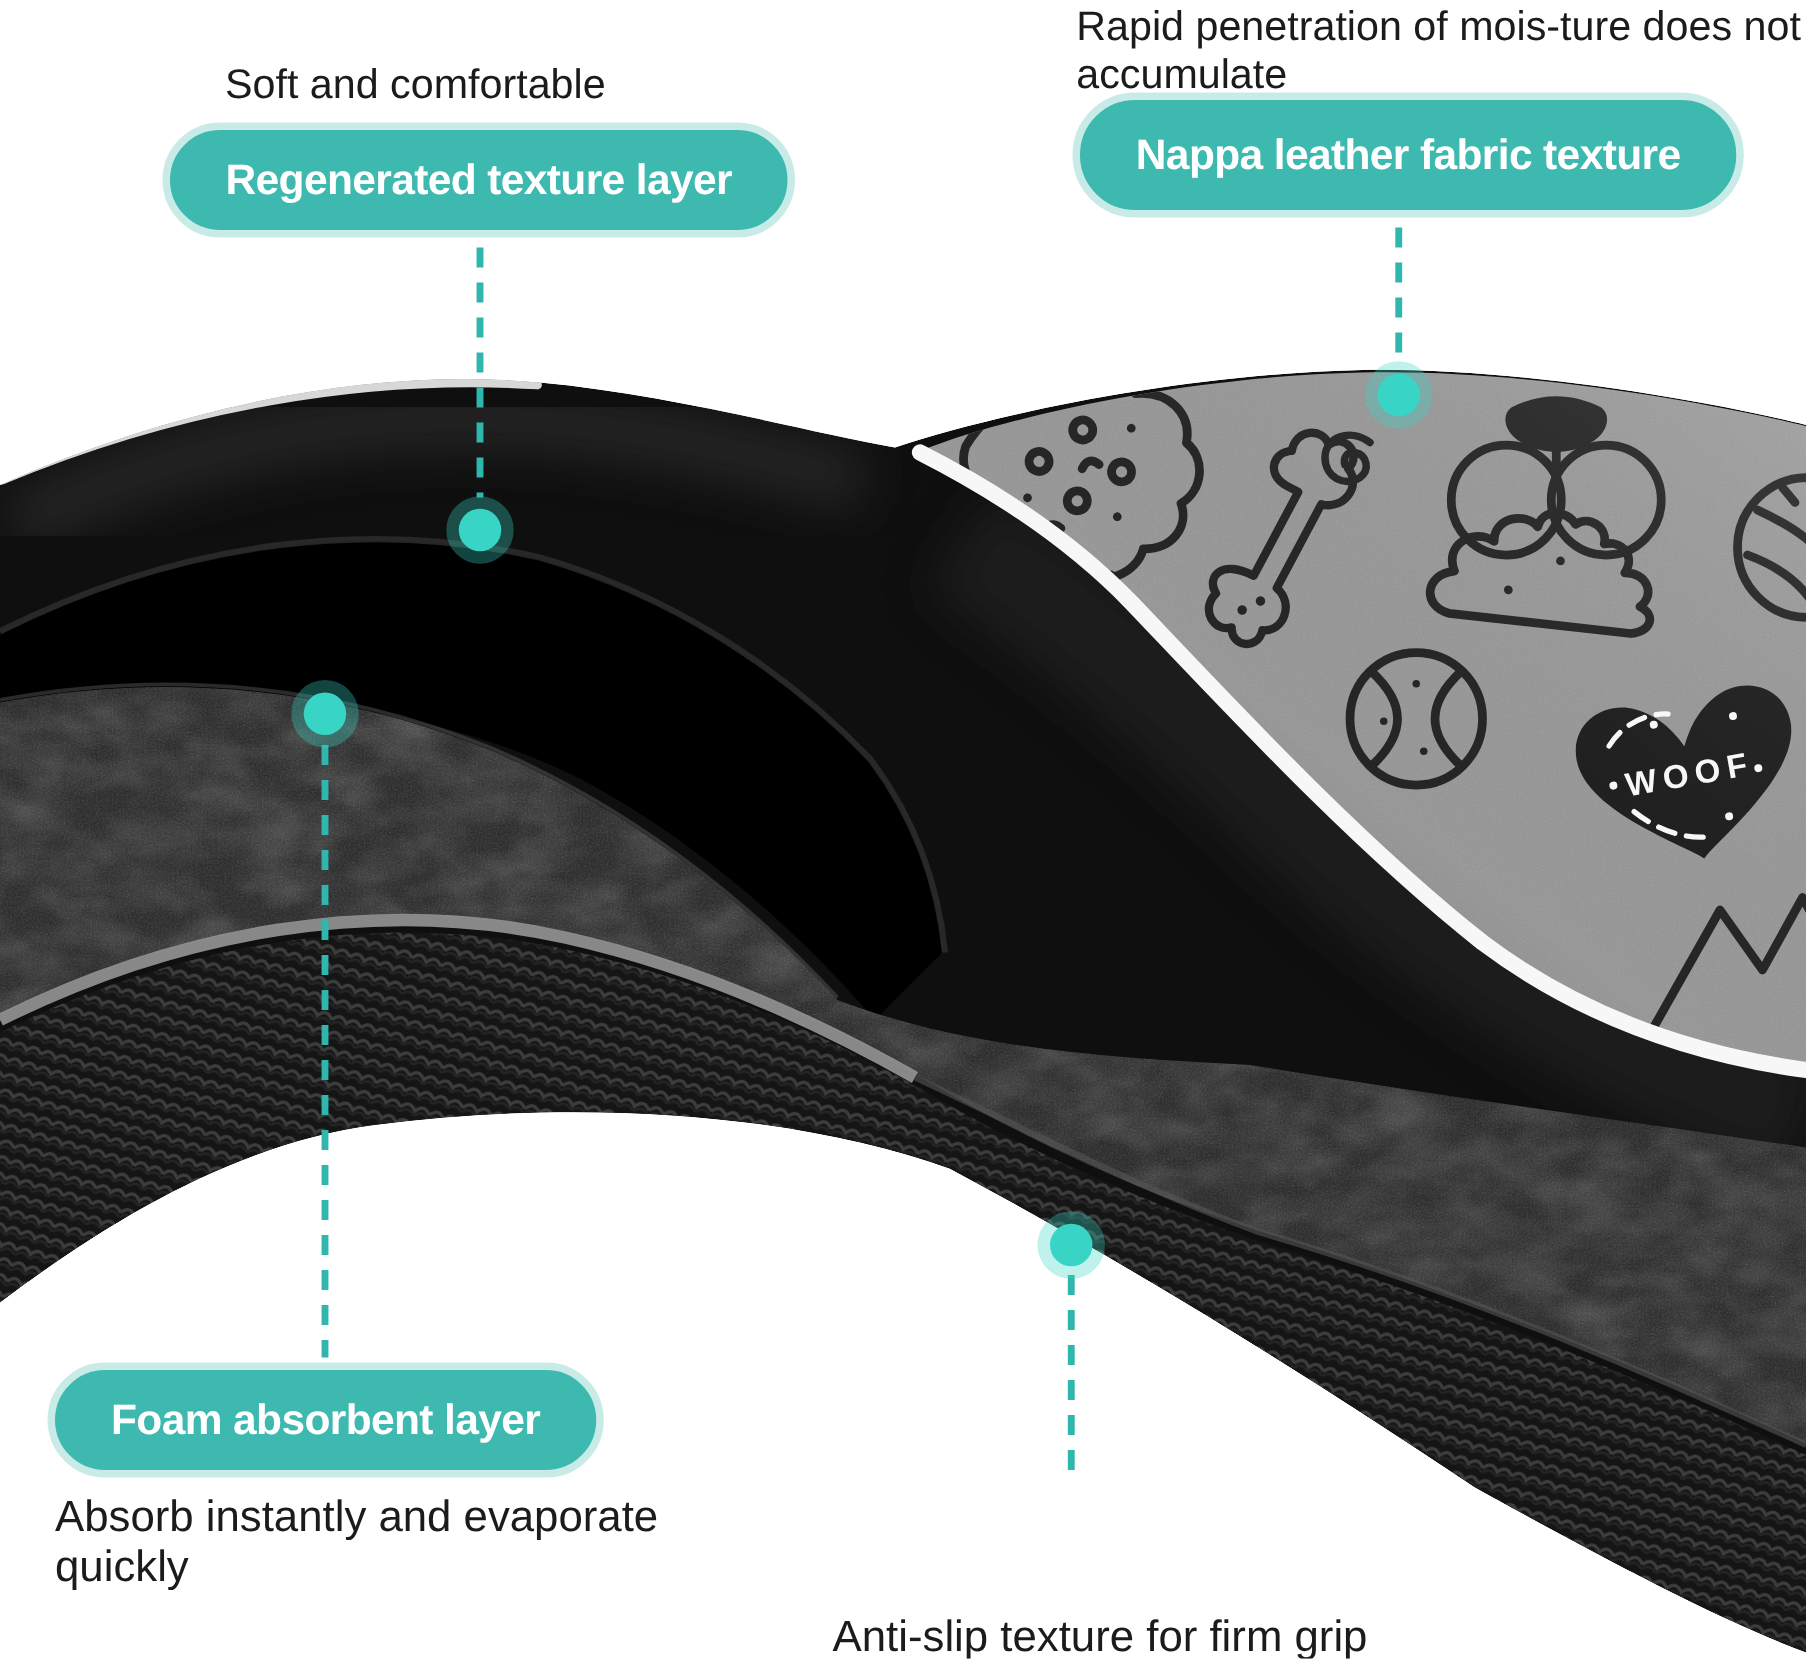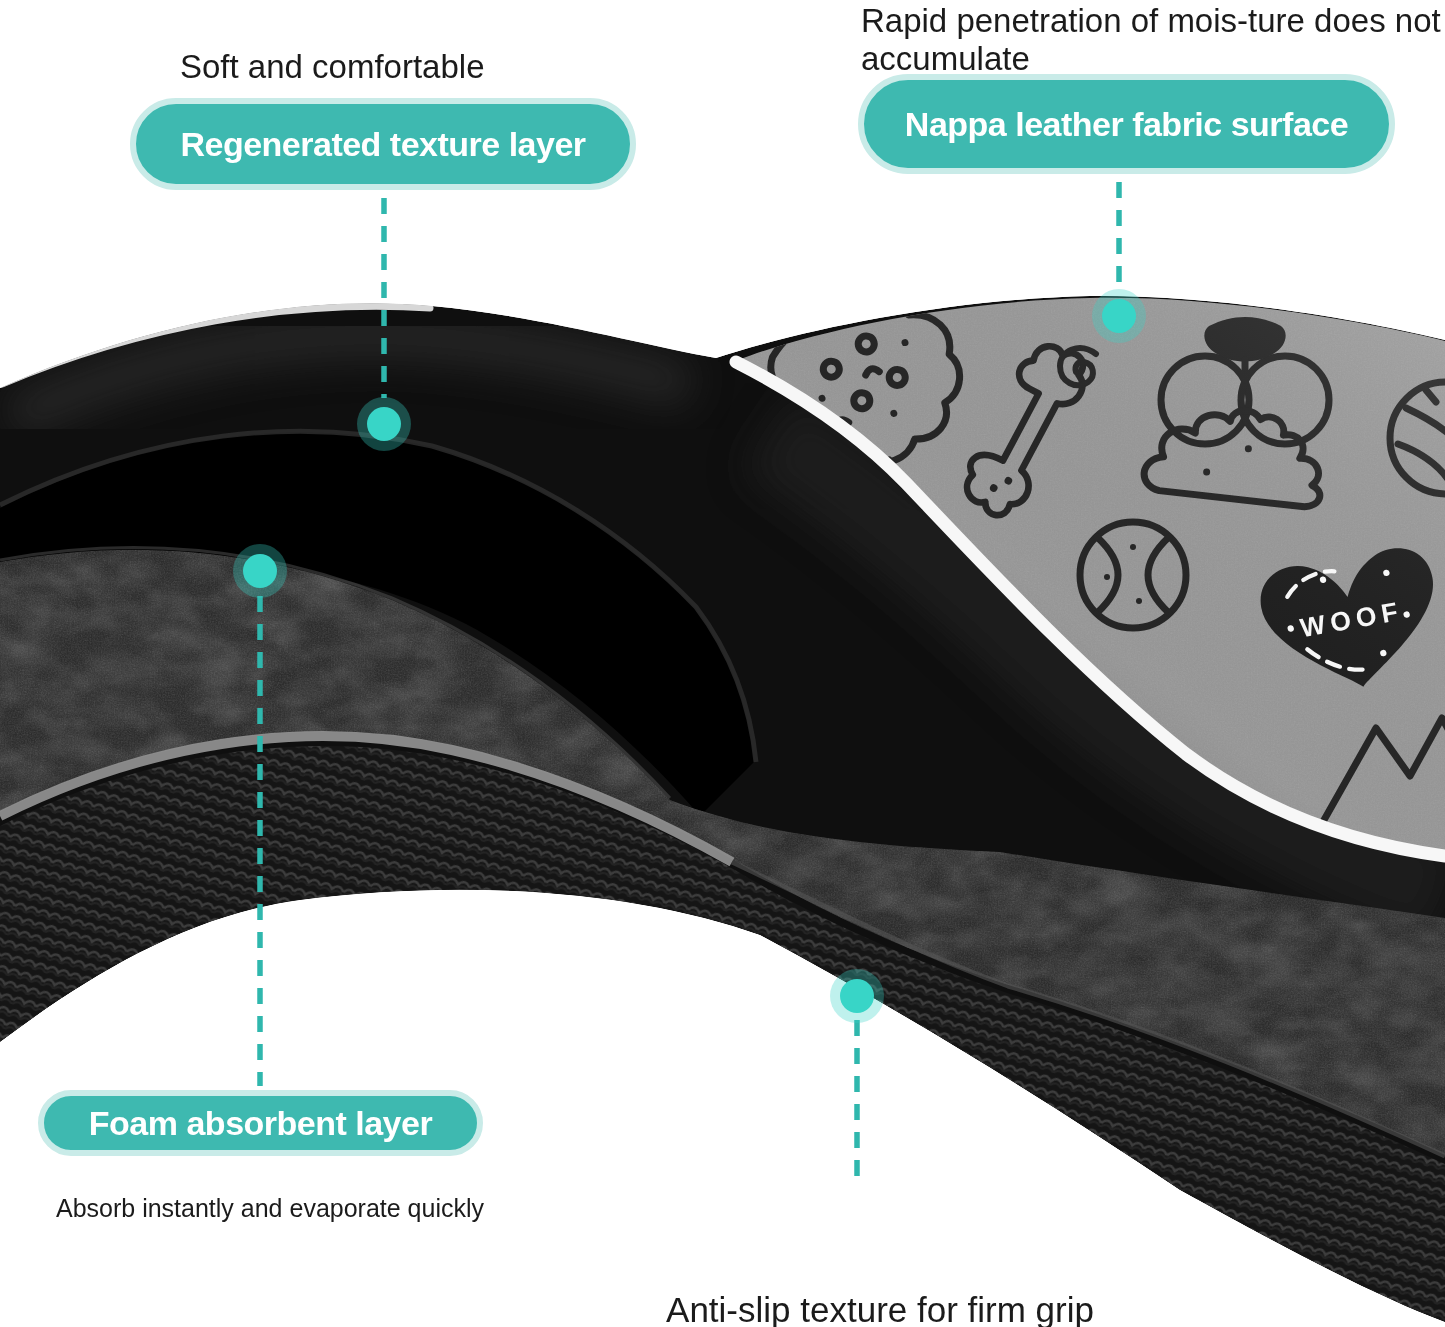--- a/index.html
+++ b/index.html
@@ -7,22 +7,22 @@
          font-family:"Liberation Sans", sans-serif;}
   .stage svg.art{position:absolute;left:0;top:0;}
   .pill{position:absolute;box-sizing:border-box;display:flex;align-items:center;justify-content:center;
         background:#3eb9b0;color:#fff;font-weight:bold;font-size:34px;letter-spacing:-0.5px;
         border:6px solid #c9ebe8;border-radius:70px;white-space:nowrap;}
   .note{position:absolute;color:#1b1b1b;font-size:33px;line-height:1.14;}
   #note-sponge{left:180px;top:48px;width:420px;text-align:left;}
   #pill-sponge{left:130px;top:98px;width:506px;height:92px;}
   #note-fabric{left:861px;top:2px;width:620px;}
   #pill-fabric{left:858px;top:74px;width:537px;height:100px;}
-  #pill-foam{left:38px;top:1090px;width:445px;height:66px;}
-  #note-foam{left:56px;top:1194px;width:560px;font-size:25px;}
+  #pill-foam{left:38px;top:1090px;width:445px;height:92px;}
+  #note-foam{left:44px;top:1194px;width:560px;font-size:35px;}
   #pill-rubber{left:625px;top:1190px;width:462px;height:92px;}
   #note-rubber{left:580px;top:1290px;width:600px;text-align:center;font-size:35px;white-space:nowrap;}
 </style>
 </head>
 <body>
 
 <div class="stage">
 
 <svg class="art" width="1445" height="1327" viewBox="0 0 1445 1327">
   <defs>
@@ -173,20 +173,20 @@
       <circle cx="857" cy="996" r="27" fill="#38d5c7" opacity="0.32"></circle>
           <circle cx="857" cy="996" r="17" fill="#38d5c7"></circle>
     </g>
   </g>
 </svg>
 
 <div class="note" id="note-sponge">Soft and comfortable</div>
 <div class="pill" id="pill-sponge">Regenerated texture layer</div>
 
 <div class="note" id="note-fabric">Rapid penetration of mois-ture does not accumulate</div>
-<div class="pill" id="pill-fabric">Nappa leather fabric surface</div>
+<div class="pill" id="pill-fabric">Nappa leather fabric texture</div>
 
 <div class="pill" id="pill-foam">Foam absorbent layer</div>
 <div class="note" id="note-foam">Absorb instantly and evaporate quickly</div>
 
 <div class="note" id="note-rubber">Anti-slip texture for firm grip</div>
 
 </div>
 
 </body></html>

